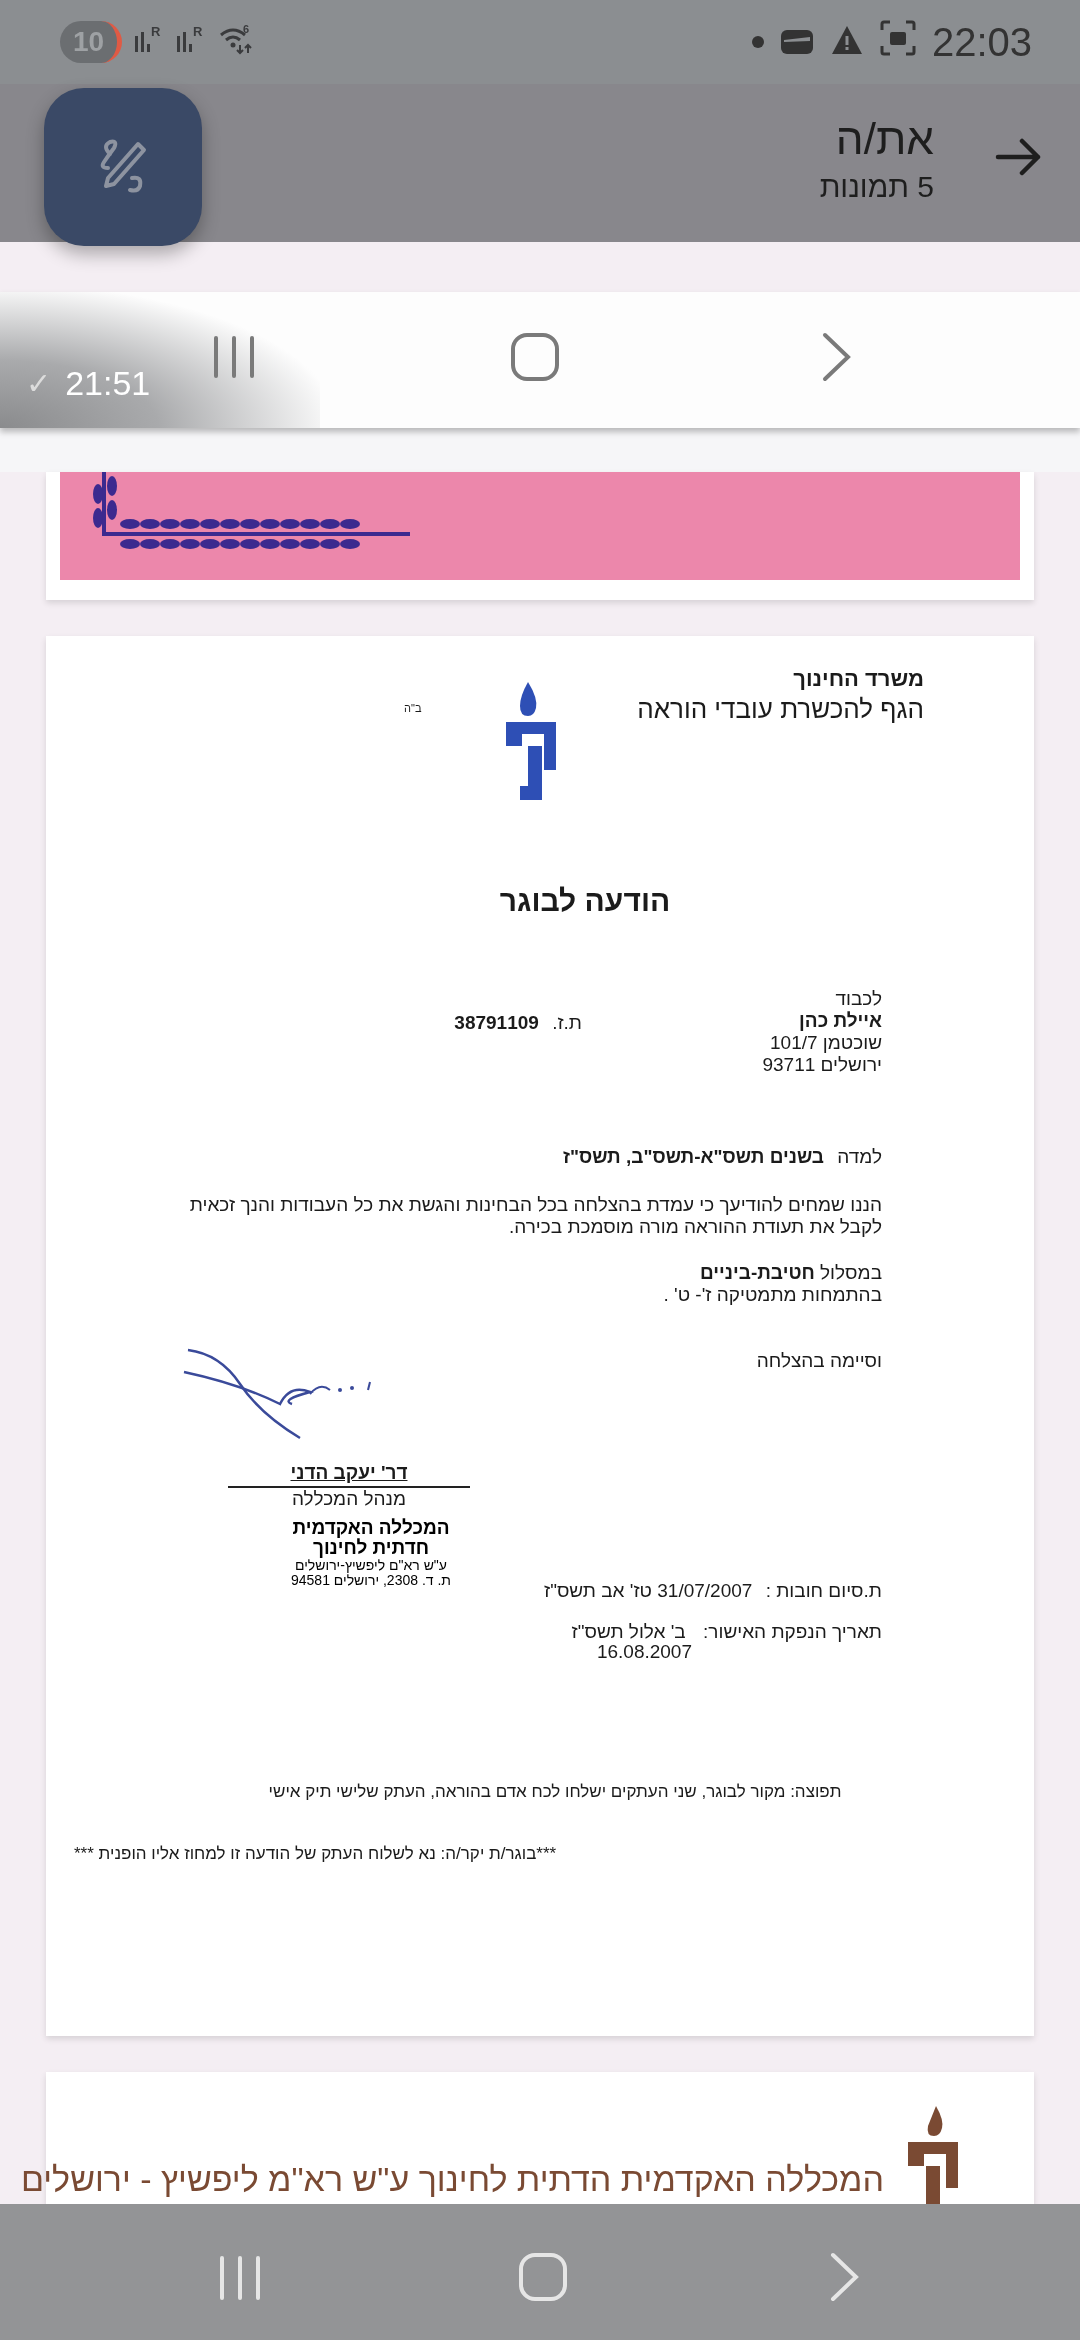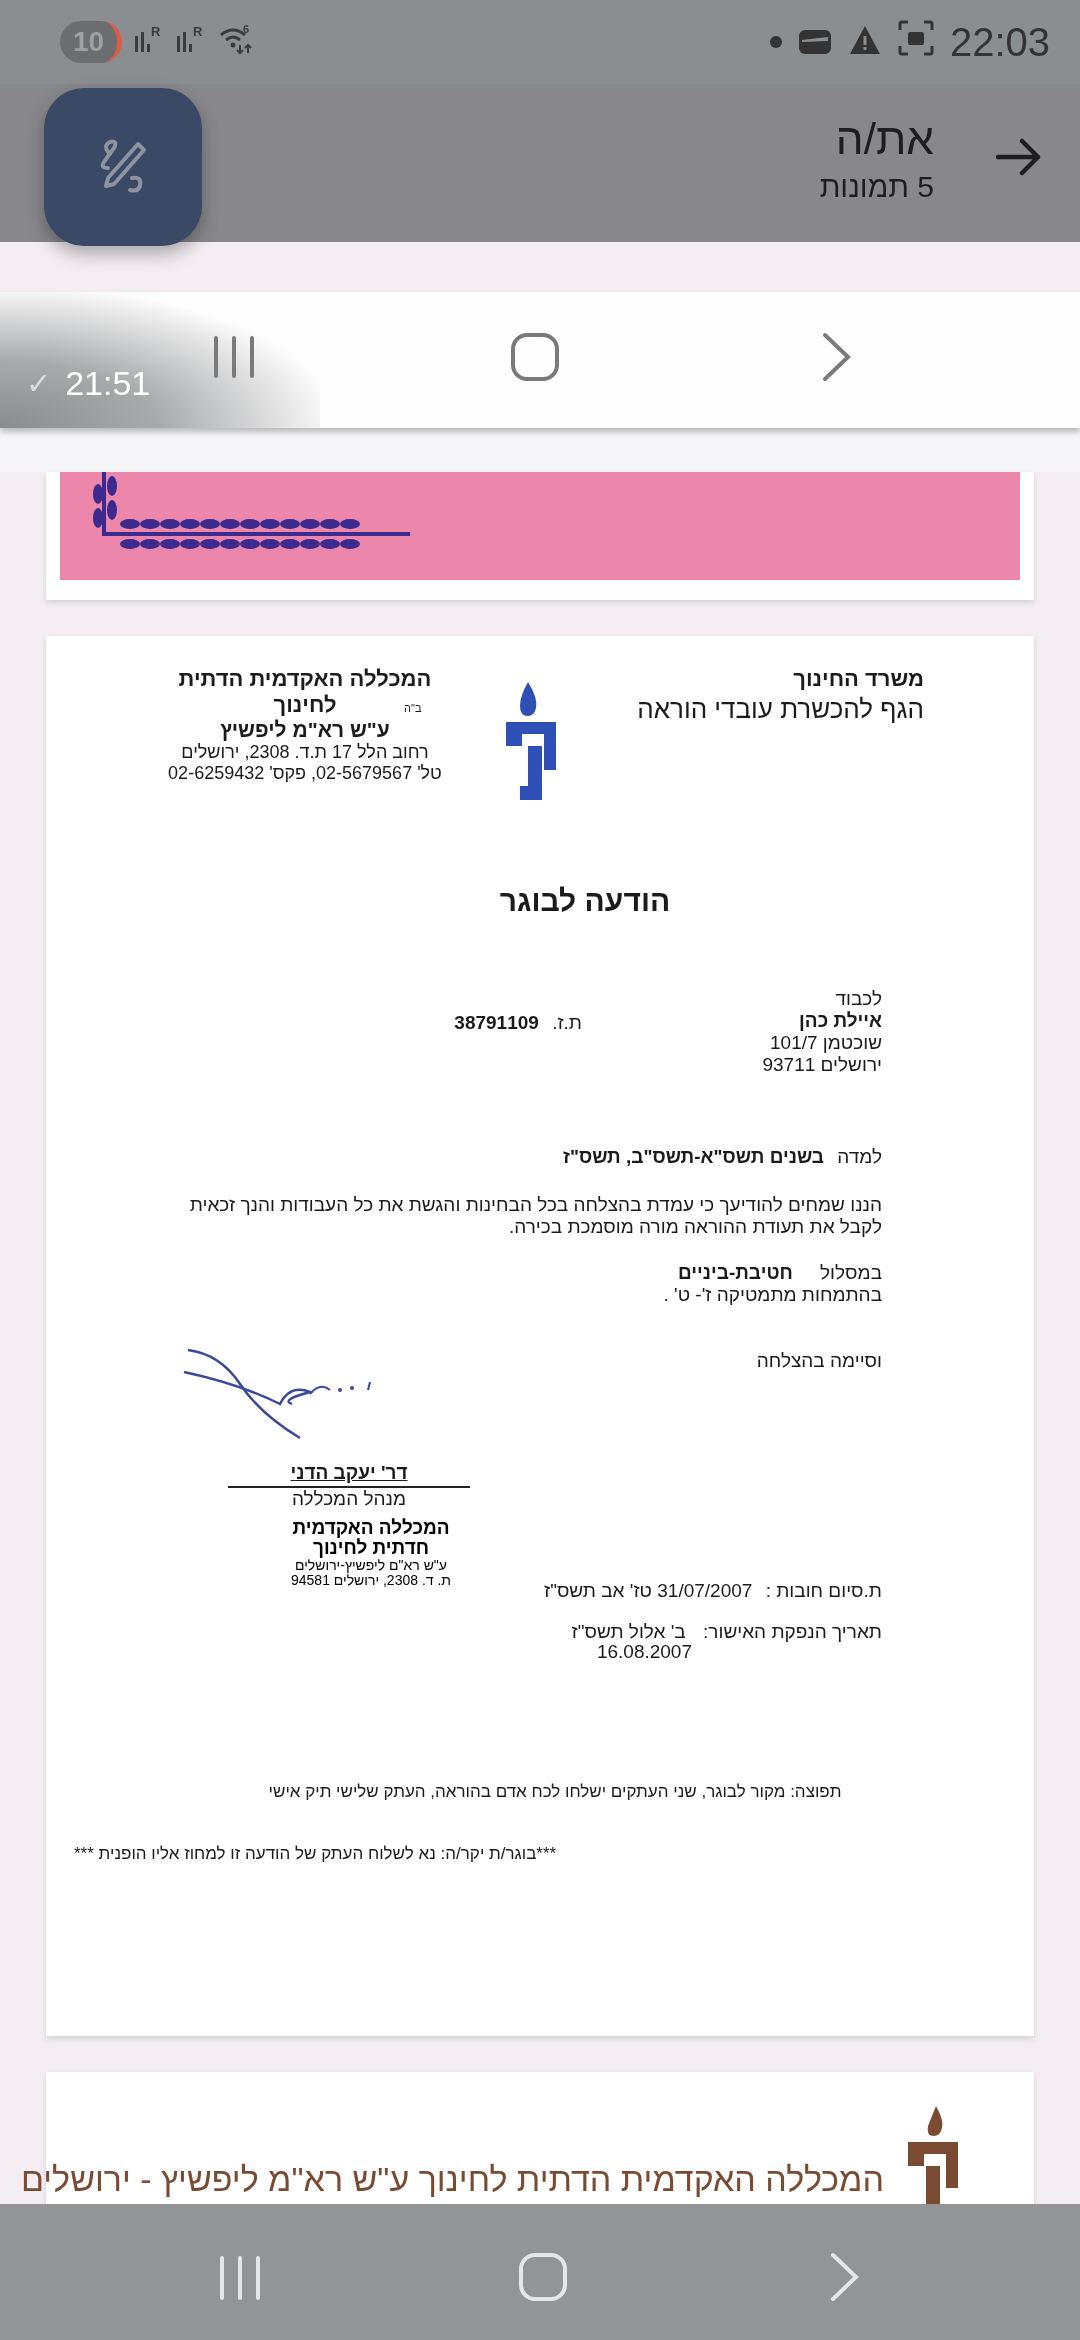--- a/index.html
+++ b/index.html
@@ -1,20 +1,20 @@
 <!DOCTYPE html>
 <html><head>
 <meta charset="utf-8">
 <style>
   * { box-sizing: border-box; margin: 0; padding: 0; }
   html, body { width: 1080px; height: 2340px; overflow: hidden; }
   body { position: relative; background: #f4eef3; font-family: "Liberation Sans", sans-serif; }
 
   
-  .status-bar { position: absolute; left: 0; top: 0; width: 1080px; height: 84px; background: #8b8e91; display: flex; align-items: center; padding: 0 30px 0 60px; color: #3a3b3d; }
+  .status-bar { position: absolute; left: 0; top: 0; width: 1080px; height: 84px; background: #8b8e91; display: flex; align-items: center; padding: 0 48px 0 60px; color: #3a3b3d; }
   .status-left { display: flex; align-items: center; gap: 12px; }
   .badge-10 { width: 62px; height: 42px; border-radius: 21px; background: #6b6e71; color: #9ea1a4; font-size: 28px; font-weight: bold; display: flex; align-items: center; justify-content: center; border-right: 5px solid #e05a44; }
   .sig-icon { font-size: 22px; color: #3a3b3d; font-weight: bold; letter-spacing: -2px; }
   .status-right { margin-left: auto; display: flex; align-items: center; gap: 16px; font-size: 40px; color: #333; }
   .dot { width: 12px; height: 12px; border-radius: 50%; background: #333; }
 
   
   .app-bar { position: absolute; left: 0; top: 84px; width: 1080px; height: 158px; background: #88878c; }
   .back-arrow { position: absolute; right: 36px; top: 44px; font-size: 58px; color: #1e1e1e; }
   .title-block { position: absolute; right: 146px; top: 30px; text-align: right; direction: rtl; }
@@ -226,26 +226,20 @@
     </div>
     <div class="abs" style="left:452px;top:46px;">
       <svg width="70" height="120" viewBox="0 0 70 120">
         <path d="M30 0 Q40 16 38 26 Q36 34 30 34 Q22 34 22 24 Q22 14 30 0Z" fill="#2e4fb5"></path>
         <path d="M8 40 H58 V88 H46 V52 H24 V64 H8Z" fill="#2e4fb5"></path>
         <path d="M30 64 H44 V118 H30Z" fill="#2e4fb5"></path>
         <path d="M22 104 H30 V118 H22Z" fill="#2e4fb5"></path>
       </svg>
     </div>
     <div class="abs bh">ב"ה</div>
-    <div class="abs hdr-left">
-      <div class="l1">המכללה האקדמית הדתית לחינוך</div>
-      <div class="l2">ע"ש רא"מ ליפשיץ</div>
-      <div class="l3">רחוב הלל 17 ת.ד. 2308, ירושלים</div>
-      <div class="l4">טל' 02-5679567, פקס' 02-6259432</div>
-    </div>
 
     <div class="abs doc-title">הודעה לבוגר</div>
 
     <div class="abs to-block">
       <div>לכבוד</div>
       <div class="bold">איילת כהן</div>
       <div>שוכטמן 101/7</div>
       <div>ירושלים 93711</div>
     </div>
     <div class="abs id-block">
@@ -253,21 +247,21 @@
       <b>38791109</b>
     </div>
 
     <div class="abs studied">
       <span>למדה</span>
       <b style="margin-right:8px;">בשנים תשס"א-תשס"ב, תשס"ז</b>
     </div>
     <div class="abs para">הננו שמחים להודיעך כי עמדת בהצלחה בכל הבחינות והגשת את כל העבודות והנך זכאית לקבל את תעודת ההוראה  מורה מוסמכת בכירה.</div>
     <div class="abs track">
       <span>במסלול</span>
-      <b style="margin-right:22px;">חטיבת-ביניים</b>
+      <b style="margin-right:0;">חטיבת-ביניים</b>
     </div>
     <div class="abs major">בהתמחות  מתמטיקה ז'- ט' .</div>
     <div class="abs finished">וסיימה בהצלחה</div>
 
     <div class="abs" style="left:134px;top:708px;">
       <svg width="210" height="100" viewBox="0 0 210 100">
         <path d="M8 6 Q40 10 60 40 Q80 70 120 94" stroke="#3a4a9a" stroke-width="2.5" fill="none"></path>
         <path d="M4 28 Q60 40 100 60 Q110 40 130 48 Q100 56 112 60" stroke="#3a4a9a" stroke-width="2.5" fill="none"></path>
         <path d="M130 50 Q140 38 150 46" stroke="#3a4a9a" stroke-width="2" fill="none"></path>
         <circle cx="160" cy="46" r="2" fill="#3a4a9a"></circle>

